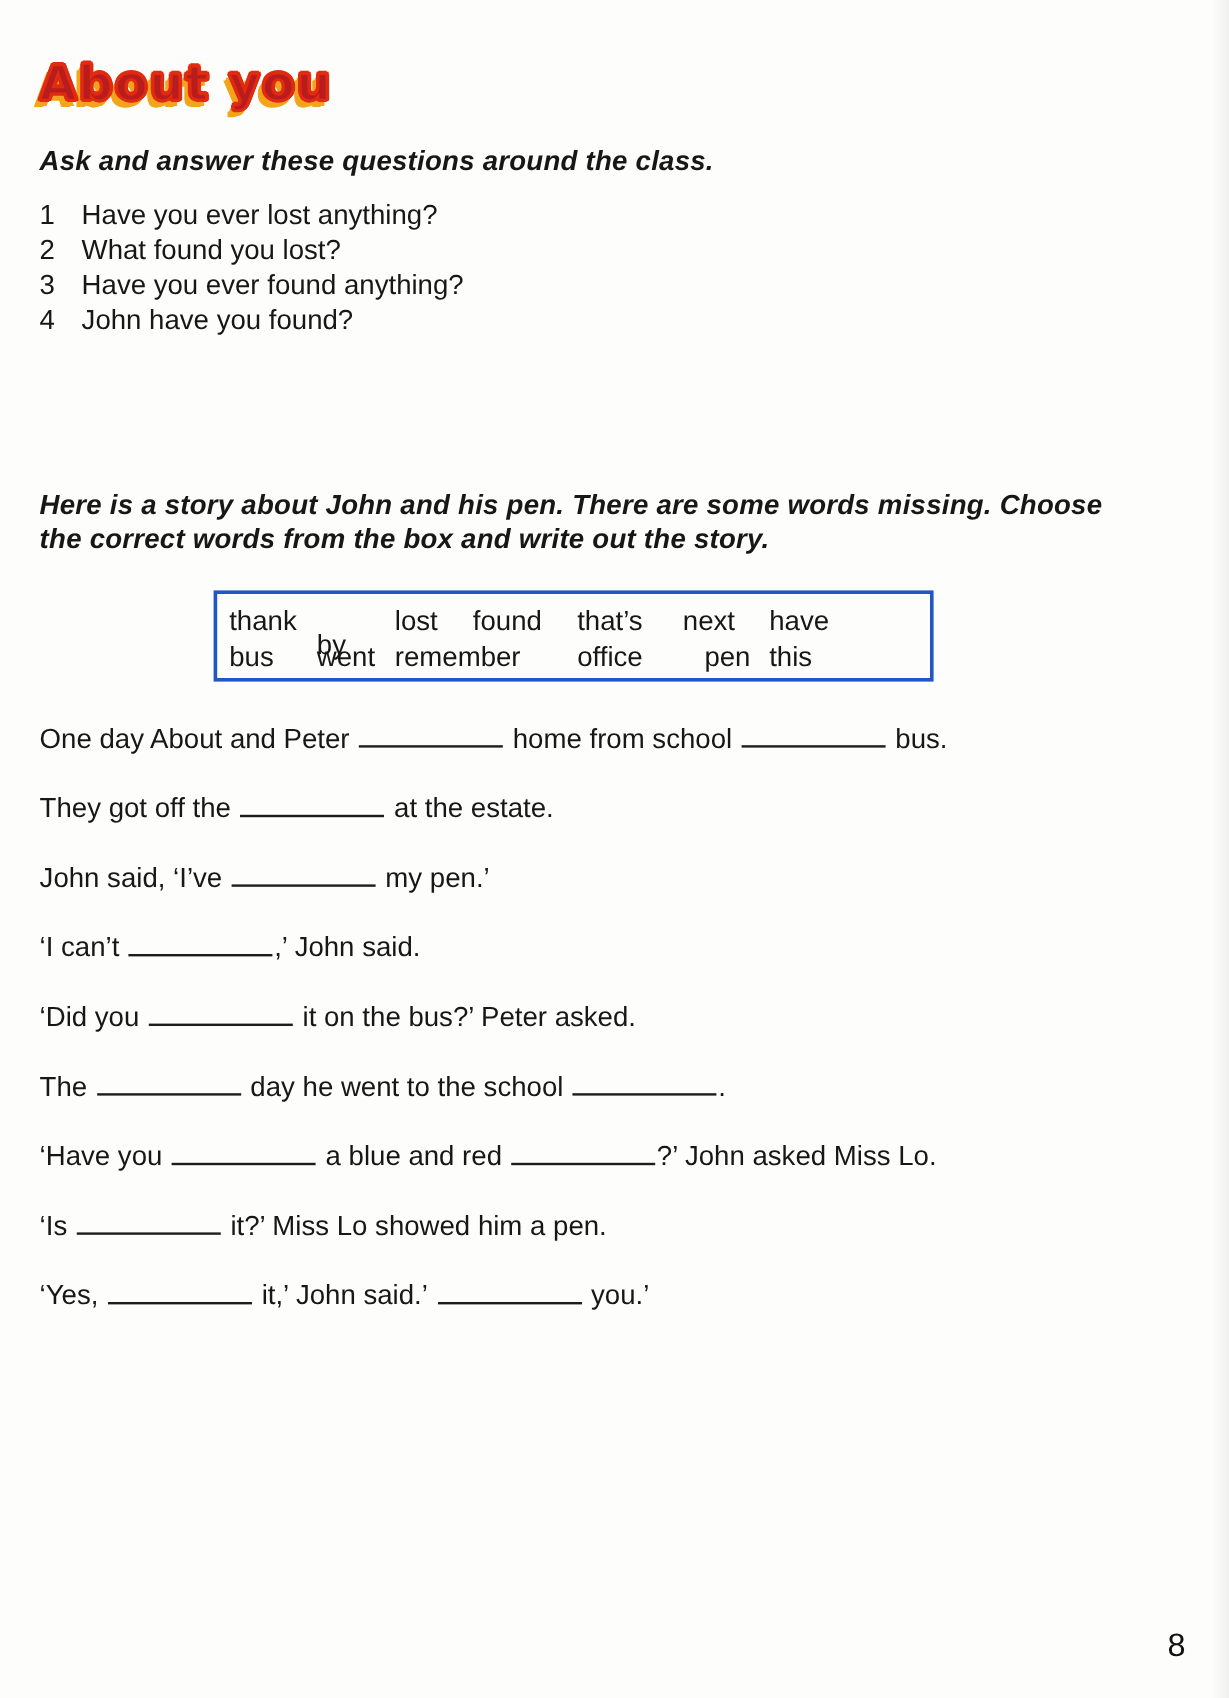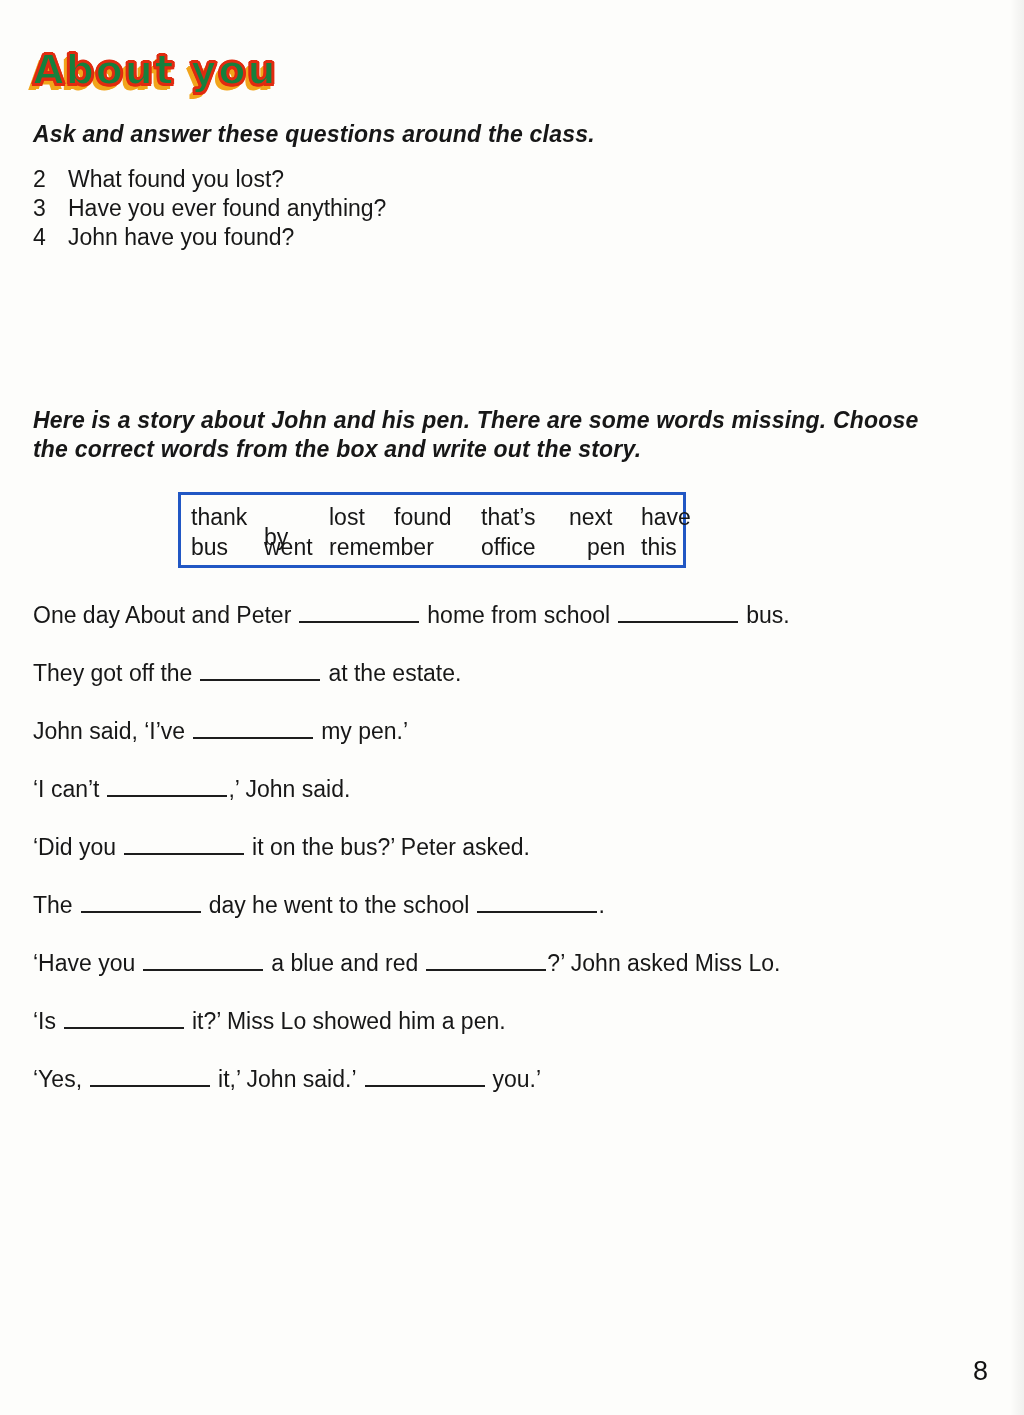--- a/index.html
+++ b/index.html
@@ -21,21 +21,21 @@
   
   .bubble-heading {
     position: absolute;
     left: 33px;
     margin: 0;
     font-family: "DejaVu Sans", sans-serif;
     font-weight: 900;
     font-size: 40px;
     line-height: 1;
     letter-spacing: 1.5px;
-    color: #15803d;
+    color: #b91c1c;
     -webkit-text-stroke: 2px var(--heading-red, #e12b10);
     text-shadow:
       2px 0 0 var(--heading-red, #e12b10),
      -2px 0 0 var(--heading-red, #e12b10),
       0 2px 0 var(--heading-red, #e12b10),
       0 -2px 0 var(--heading-red, #e12b10),
       1.5px 1.5px 0 var(--heading-red, #e12b10),
      -1.5px 1.5px 0 var(--heading-red, #e12b10),
       1.5px -1.5px 0 var(--heading-red, #e12b10),
      -1.5px -1.5px 0 var(--heading-red, #e12b10),
@@ -75,21 +75,21 @@
   .question-num {
     display: inline-block;
     width: 35px;
   }
 
   
   .word-box {
     position: absolute;
     left: 178px;
     top: 492px;
-    width: 508px;
+    width: 600px;
     height: 76px;
     border: 3px solid var(--box-border-blue, #2157c4);
     box-sizing: border-box;
     background: #fdfdfb;
     font-size: 23px;
   }
   .word-box .word {
     position: absolute;
     line-height: 26px;
     white-space: nowrap;
@@ -139,20 +139,23 @@
 </head>
 <body>
 
 <div class="page">
 
   <h1 class="bubble-heading heading-about">About you</h1>
 
   <p class="instruction instruction-about">Ask and answer these questions around the class.</p>
 
   <div class="question-list">
+    <div class="question-row">
+      <span class="question-num">1</span><span>Have you ever lost anything?</span>
+    </div>
     <div class="question-row">
       <span class="question-num">2</span><span>What found you lost?</span>
     </div>
     <div class="question-row">
       <span class="question-num">3</span><span>Have you ever found anything?</span>
     </div>
     <div class="question-row">
       <span class="question-num">4</span><span>John have you found?</span>
     </div>
   </div>

